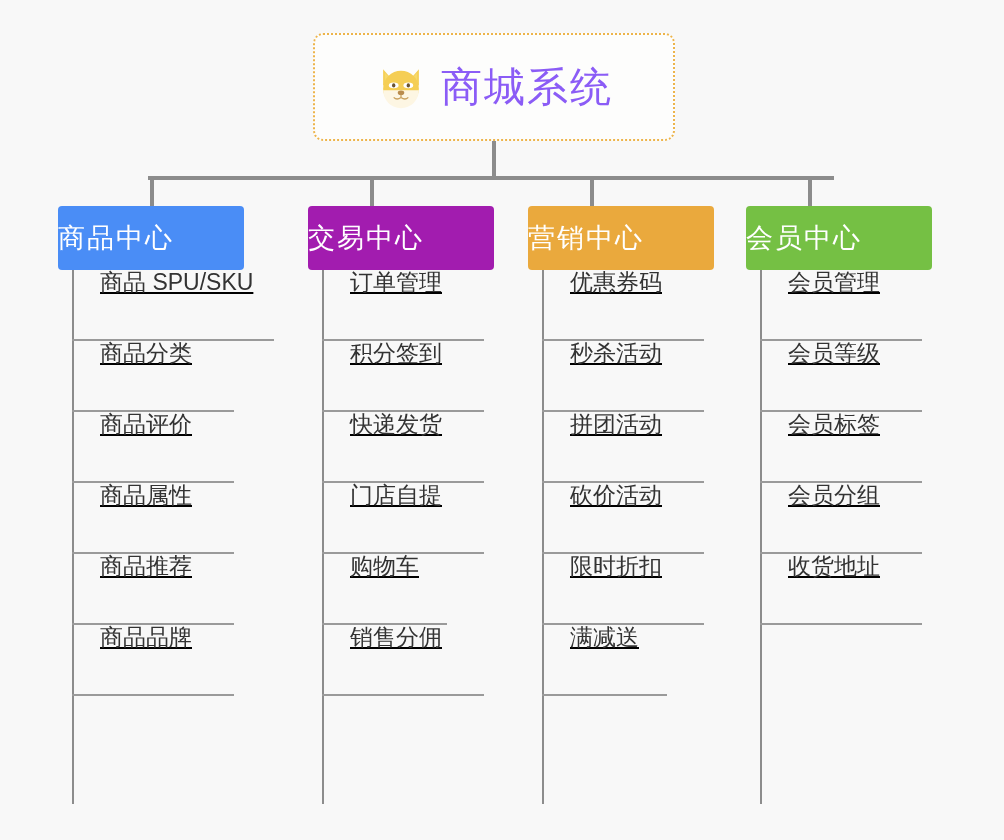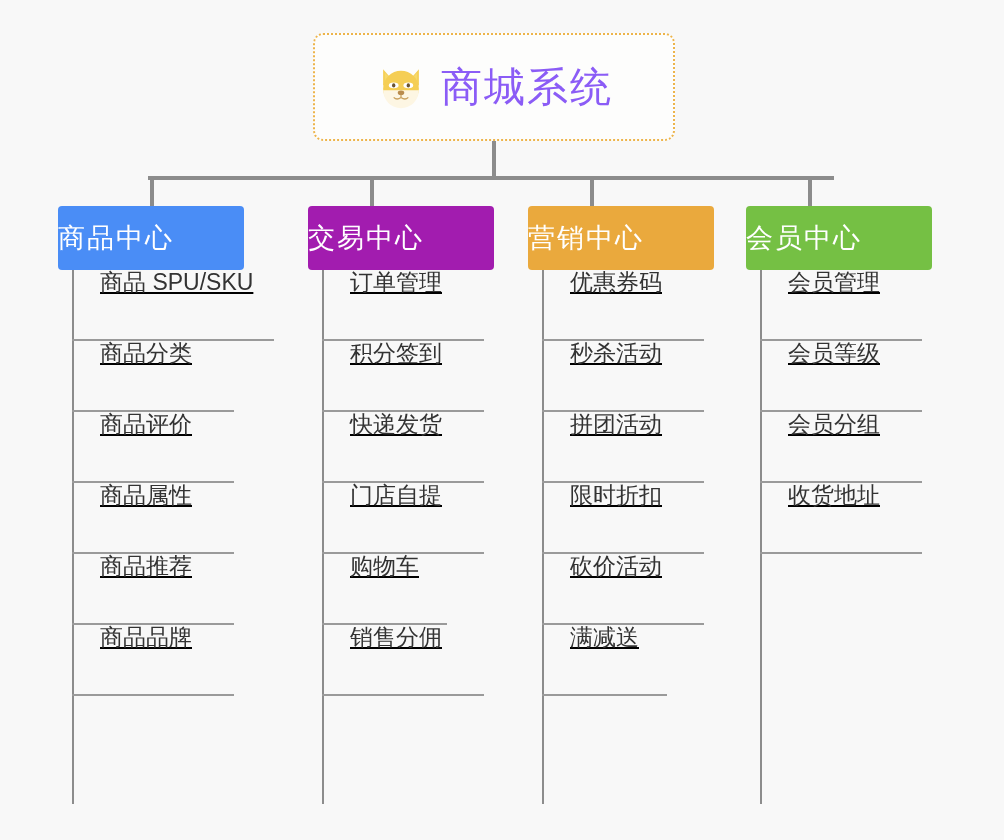--- a/index.html
+++ b/index.html
@@ -240,25 +240,25 @@
       </li>
       <li class="leaf-item">
         <span class="leaf-label">秒杀活动</span>
         <span class="leaf-underline" style="width: 162px;"></span>
       </li>
       <li class="leaf-item">
         <span class="leaf-label">拼团活动</span>
         <span class="leaf-underline" style="width: 162px;"></span>
       </li>
       <li class="leaf-item">
+        <span class="leaf-label">砍价活动</span>
+        <span class="leaf-underline" style="width: 162px;"></span>
+      </li>
+      <li class="leaf-item">
         <span class="leaf-label">限时折扣</span>
-        <span class="leaf-underline" style="width: 162px;"></span>
-      </li>
-      <li class="leaf-item">
-        <span class="leaf-label">砍价活动</span>
         <span class="leaf-underline" style="width: 162px;"></span>
       </li>
       <li class="leaf-item">
         <span class="leaf-label">满减送</span>
         <span class="leaf-underline" style="width: 125px;"></span>
       </li>
     </ul>
   </div>
 
   <div class="branch" style="left:746px;width:186px">
@@ -269,20 +269,24 @@
     <ul class="leaf-list">
       <li class="leaf-item">
         <span class="leaf-label">会员管理</span>
         <span class="leaf-underline" style="width: 162px;"></span>
       </li>
       <li class="leaf-item">
         <span class="leaf-label">会员等级</span>
         <span class="leaf-underline" style="width: 162px;"></span>
       </li>
       <li class="leaf-item">
+        <span class="leaf-label">会员标签</span>
+        <span class="leaf-underline" style="width: 162px;"></span>
+      </li>
+      <li class="leaf-item">
         <span class="leaf-label">会员分组</span>
         <span class="leaf-underline" style="width: 162px;"></span>
       </li>
       <li class="leaf-item">
         <span class="leaf-label">收货地址</span>
         <span class="leaf-underline" style="width: 162px;"></span>
       </li>
     </ul>
   </div>
 

